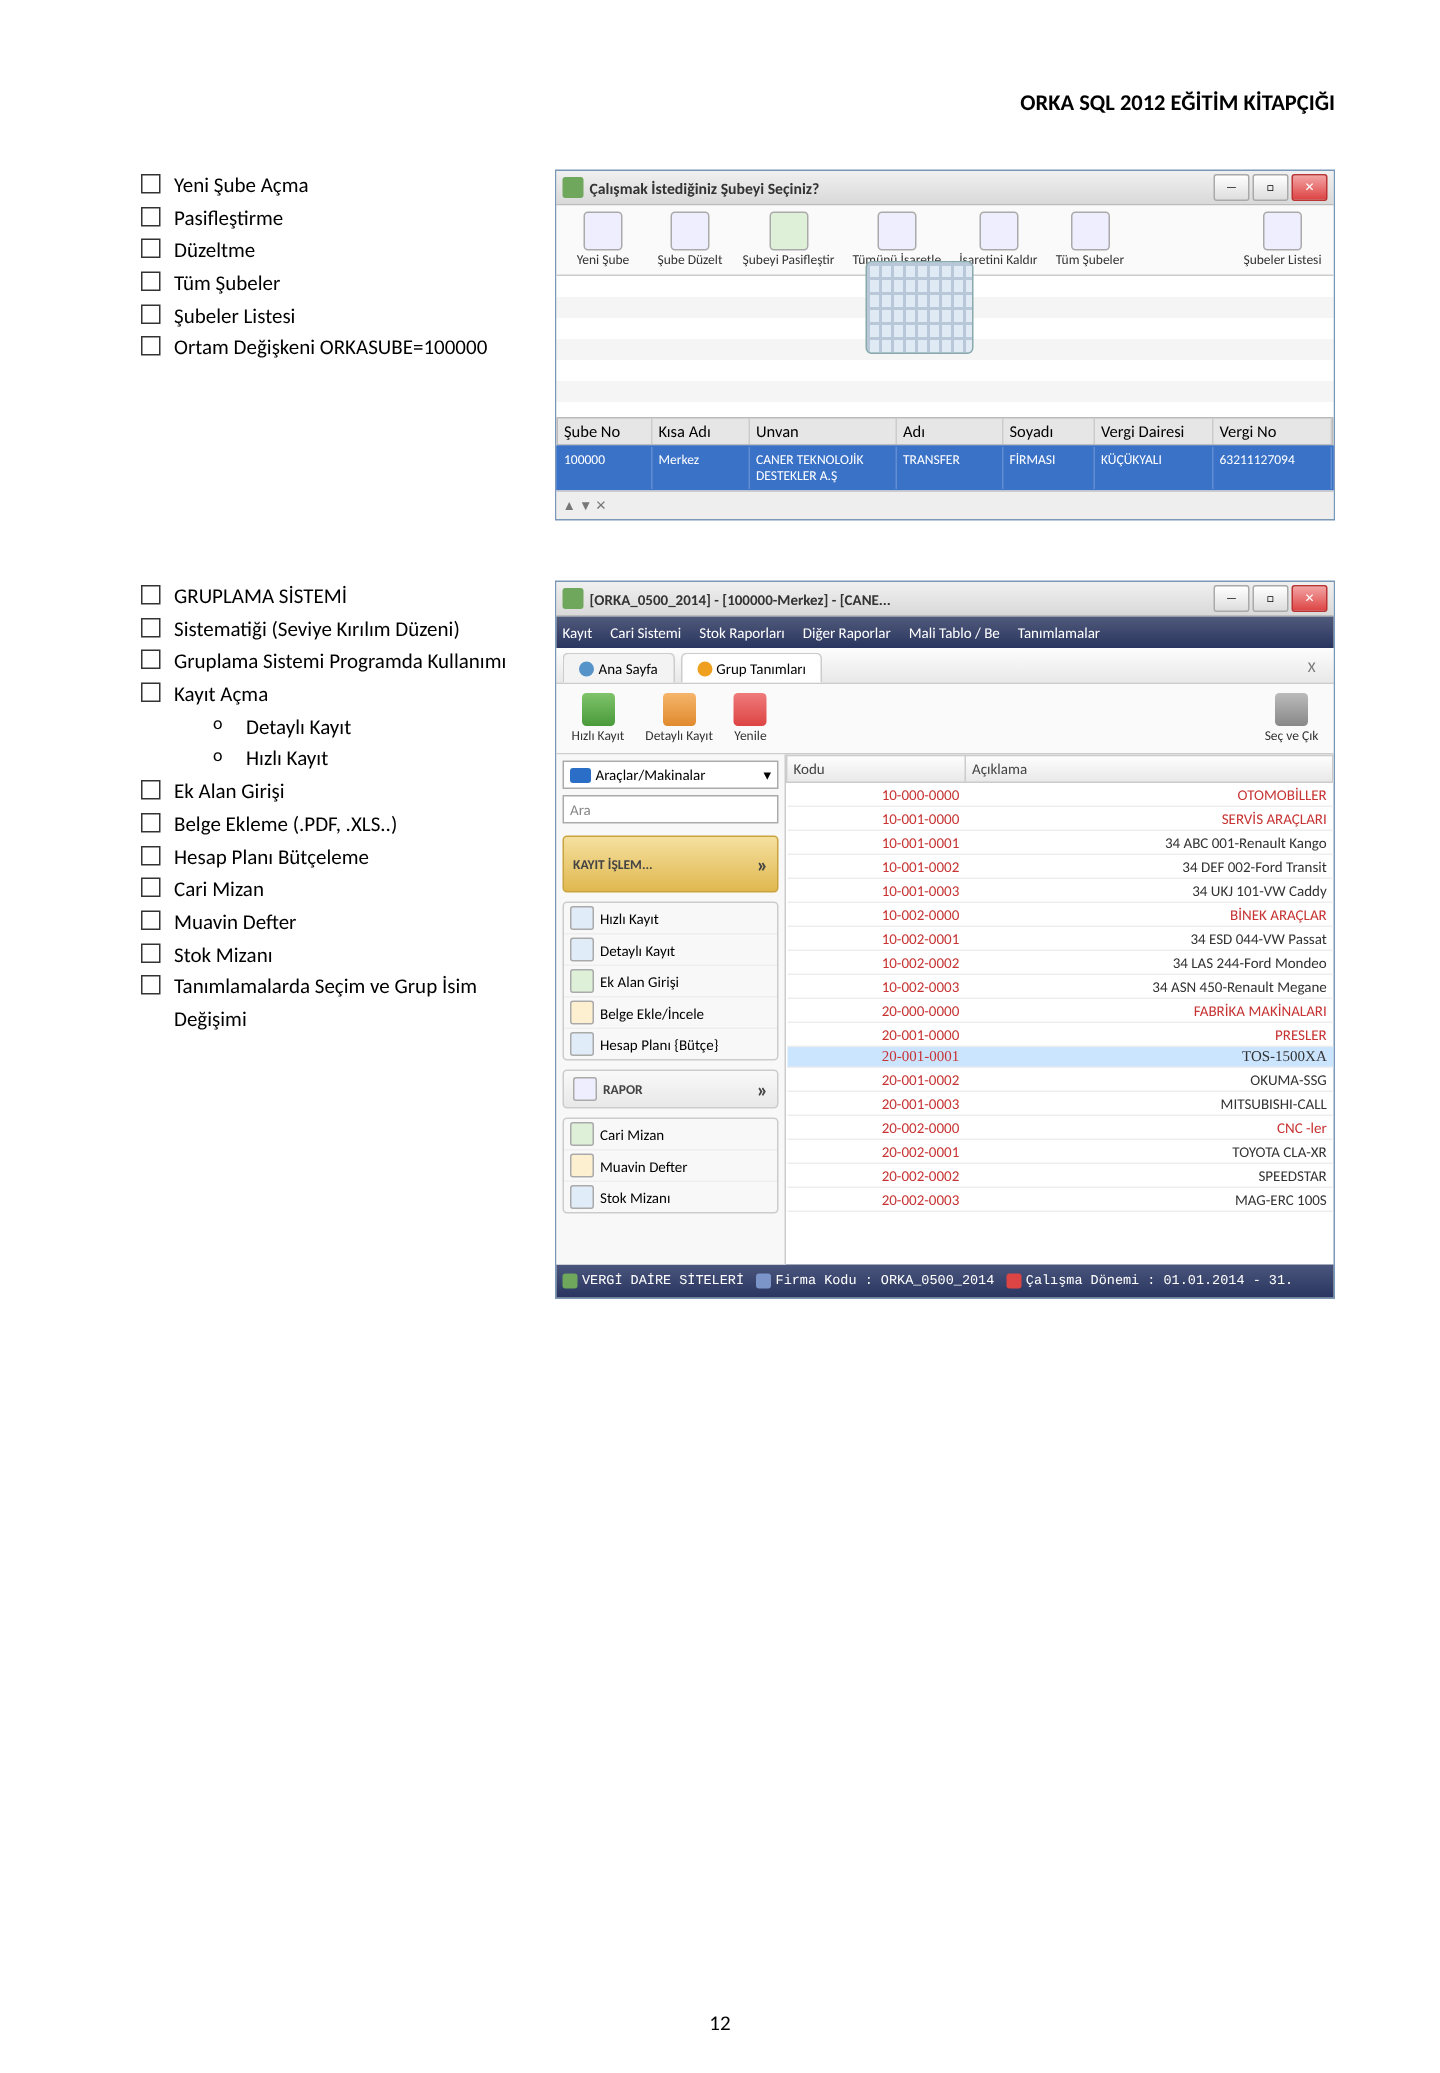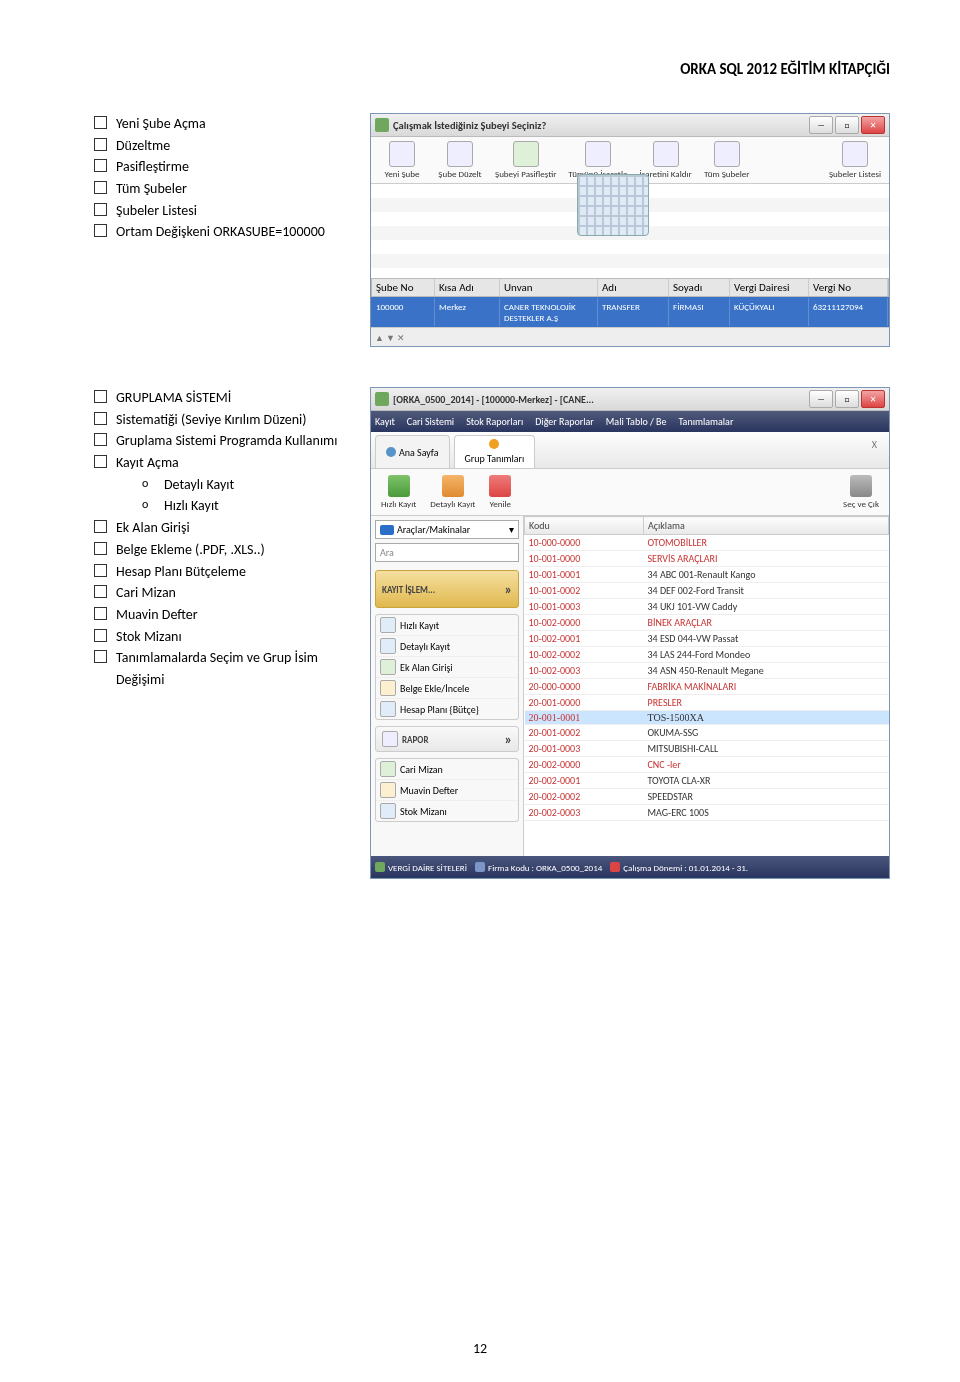--- a/index.html
+++ b/index.html
@@ -128,21 +128,21 @@
   .menubar {
     background:linear-gradient(#505a7a,#2a3560);color:#fff;display:flex;gap:4px;padding:3px 0;font-size:10px;
   }
   .menubar span{padding:1px 4px;}
   .tabs {
     display:flex;background:linear-gradient(#fdfdfd,#e8e8e8);border-bottom:1px solid #ccc;padding-top:3px;font-size:10px;
   }
   .tab {
     padding:3px 10px;border:1px solid #ccc;border-bottom:none;margin-left:4px;border-radius:4px 4px 0 0;background:#f3f3f3;display:flex;align-items:center;gap:3px;
   }
-  .tab.active{background:#fff;flex-direction:column;}
+  .tab.active{background:#fff;}
   .dot{width:10px;height:10px;border-radius:50%;background:#5693c9;display:inline-block;}
   .dot.g{background:#f0a020;}
   .subtb{display:flex;gap:2px;padding:4px;background:#fafafa;border-bottom:1px solid #ccc;}
   .subbtn{display:flex;flex-direction:column;align-items:center;font-size:9px;color:#333;padding:2px 6px;}
   .subbtn .ic{width:22px;height:22px;border-radius:3px;margin-bottom:1px;}
   .ic.hk{background:linear-gradient(#7fc36b,#4a9a3a);}
   .ic.dk{background:linear-gradient(#f5b56b,#e08a2e);}
   .ic.yn{background:linear-gradient(#ef7b7b,#d44);}
   .ic.sc{background:linear-gradient(#bbb,#888);}
   .mainsplit{display:flex;height:340px;}
@@ -155,46 +155,46 @@
   .catimg .chev{font-size:14px;margin-left:auto;}
   .panel{margin:2px 4px;border:1px solid #ccc;border-radius:3px;}
   .panelrow{display:flex;align-items:center;gap:4px;padding:2px 4px;font-size:10px;border-top:1px solid #eee;}
   .panelrow:first-child{border-top:none;}
   .pic{width:14px;height:14px;border:1px solid #aaa;background:#eef;border-radius:2px;}
   .pic.g{background:#dff0d8;}
   .pic.b{background:#e0ecf8;}
   .pic.y{background:#fdf0d0;}
   .rightpane table{border-collapse:collapse;width:100%;font-size:10px;}
   .rightpane th{background:linear-gradient(#fdfdfd,#e8e8e8);border:1px solid #ccc;padding:2px 4px;text-align:left;color:#444;font-weight:normal;}
-  .rightpane td{border-bottom:1px solid #eee;padding:1px 4px;}
+  .rightpane td{border-bottom:1px solid #eee;padding:1px 4px;text-align:right;}
   .kodu{color:#c73333;}
   .aciklama{color:#333;}
   .aciklama.red{color:#c73333;}
   .selrow td{background:#cce5ff;font-family:Liberation Serif, serif;}
   .bottombar{background:linear-gradient(#4a567c,#2a3560);color:#fff;display:flex;align-items:center;padding:2px 4px;font-size:9px;gap:8px;height:18px;}
-  .bottombar .chip{display:flex;align-items:center;gap:3px;}
+  .bottombar .chip{display:flex;align-items:center;gap:3px;font-family:Liberation Mono, monospace;}
   .chip .sq{width:10px;height:10px;background:#7b95c9;border-radius:2px;}
   .chip .sq.r{background:#d44;}
   .chip .sq.g{background:#6fa85c;}
   .pagenum{
     position:absolute;bottom:25px;left:0;right:0;text-align:center;font-size:14px;
   }
 </style>
 </head>
 <body>
 
 <div class="page">
   <div class="header">ORKA SQL 2012 EĞİTİM KİTAPÇIĞI</div>
 
   <div class="row">
     <div class="col-left">
       <ul class="list">
         <li>Yeni Şube Açma</li>
+        <li>Pasifleştirme</li>
         <li>Düzeltme</li>
-        <li>Pasifleştirme</li>
         <li>Tüm Şubeler</li>
         <li>Şubeler Listesi</li>
         <li>Ortam Değişkeni ORKASUBE=100000</li>
       </ul>
     </div>
     <div class="col-right">
 
       <div class="window">
         <div class="titlebar">
           <span class="ticon"></span>

